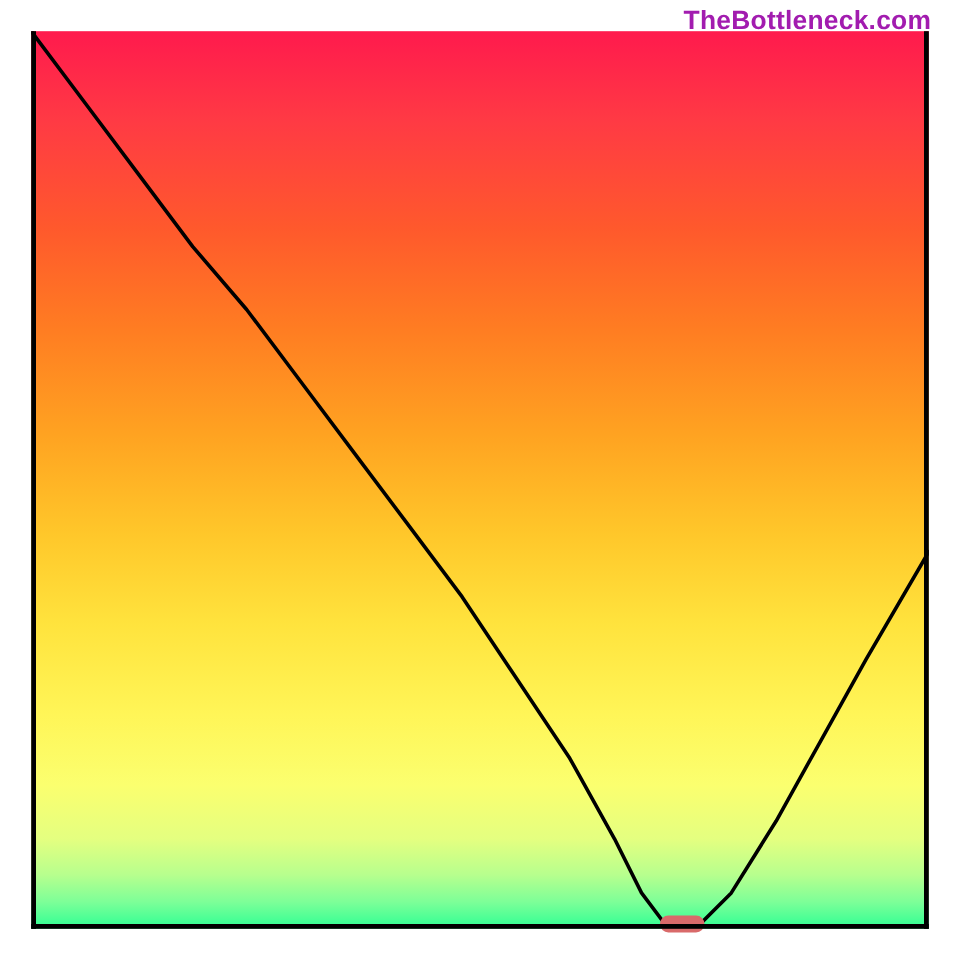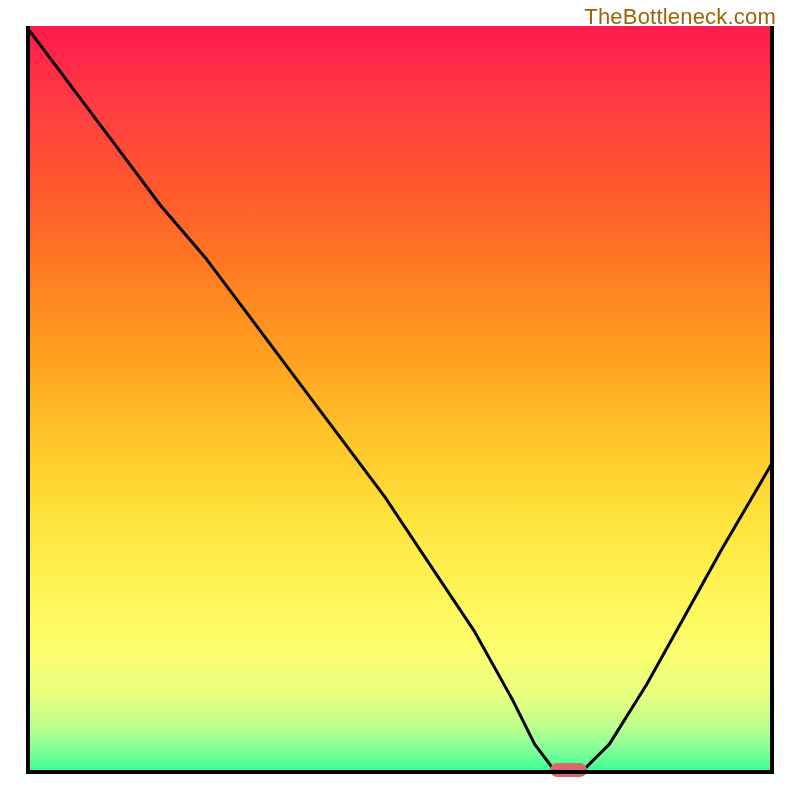--- a/index.html
+++ b/index.html
@@ -58,22 +58,22 @@
     border-right: 4px solid #000;
     border-bottom: 4px solid #000;
     box-sizing: border-box;
     pointer-events: none;
   }
   .watermark {
     position: absolute;
     top: 4px;
     right: 24px;
     font-size: 22px;
-    font-weight: 400;
-    color: #a16207;
+    font-weight: 700;
+    color: #a21caf;
     letter-spacing: 0.2px;
   }
 </style>
 </head>
 <body>
 
 <div class="chart-container">
   <div class="watermark">TheBottleneck.com</div>
   <div class="plot-area"></div>
   <svg class="curve" viewBox="0 0 748 748" preserveAspectRatio="none">

